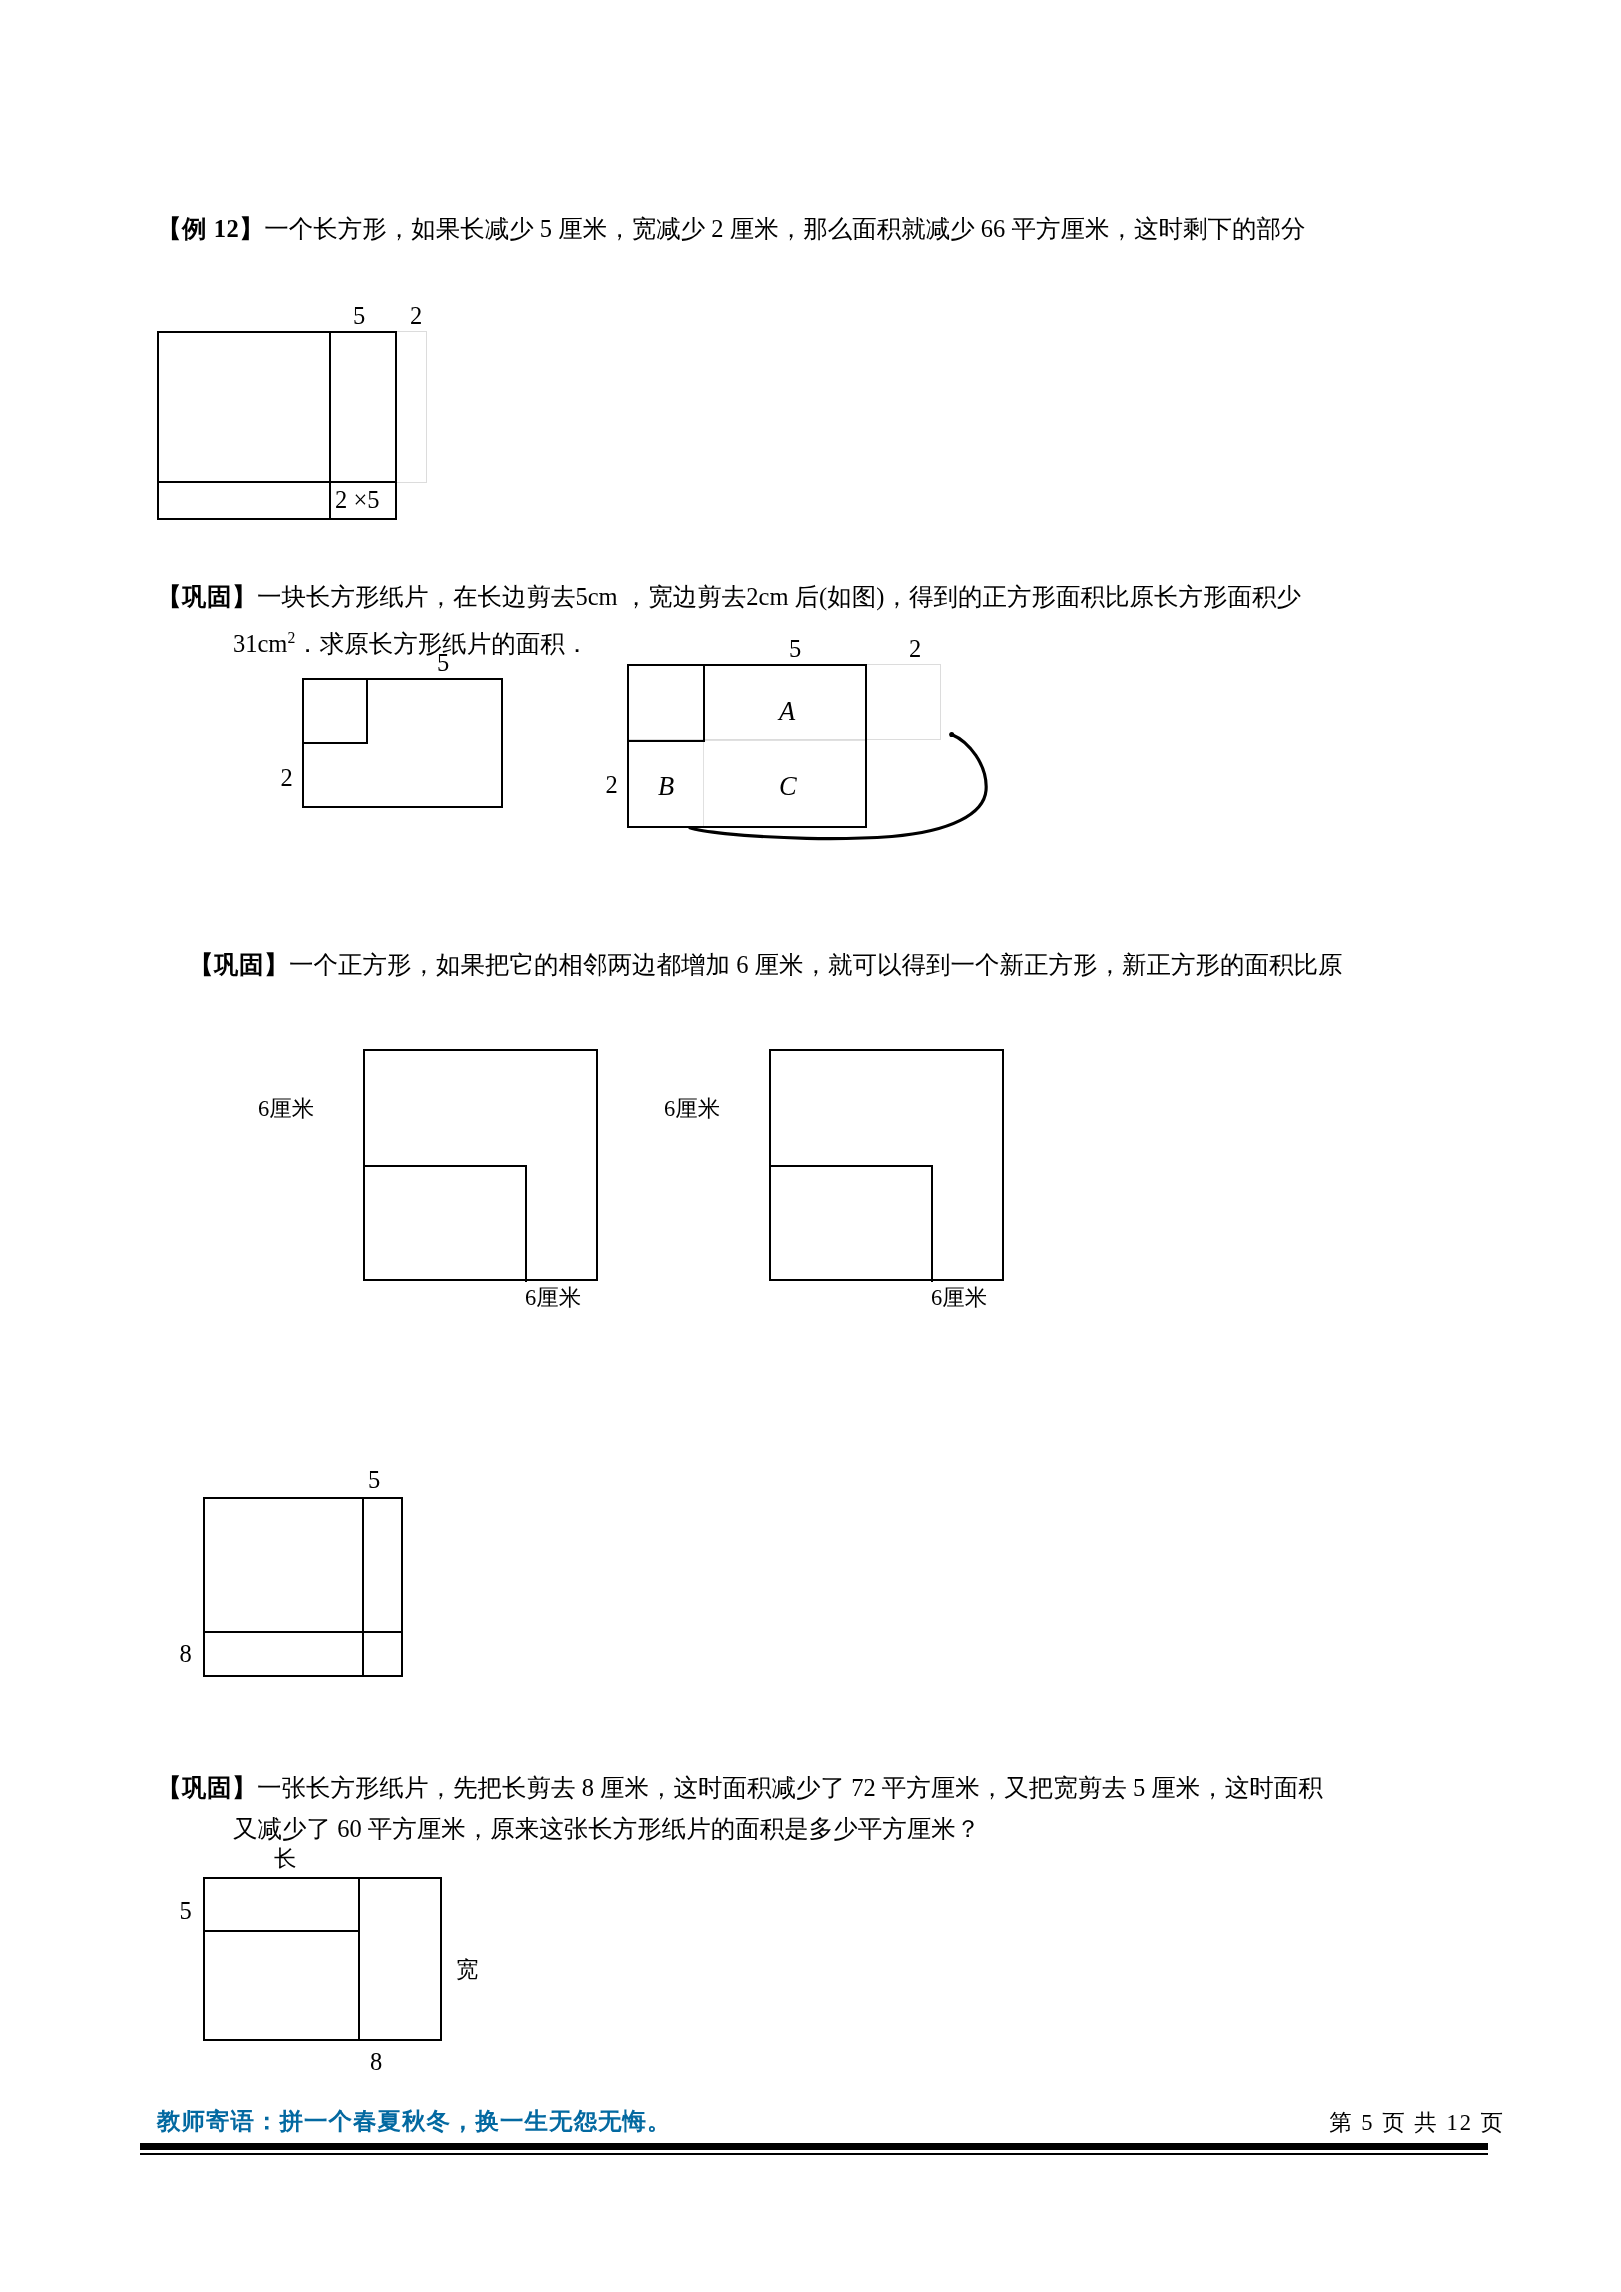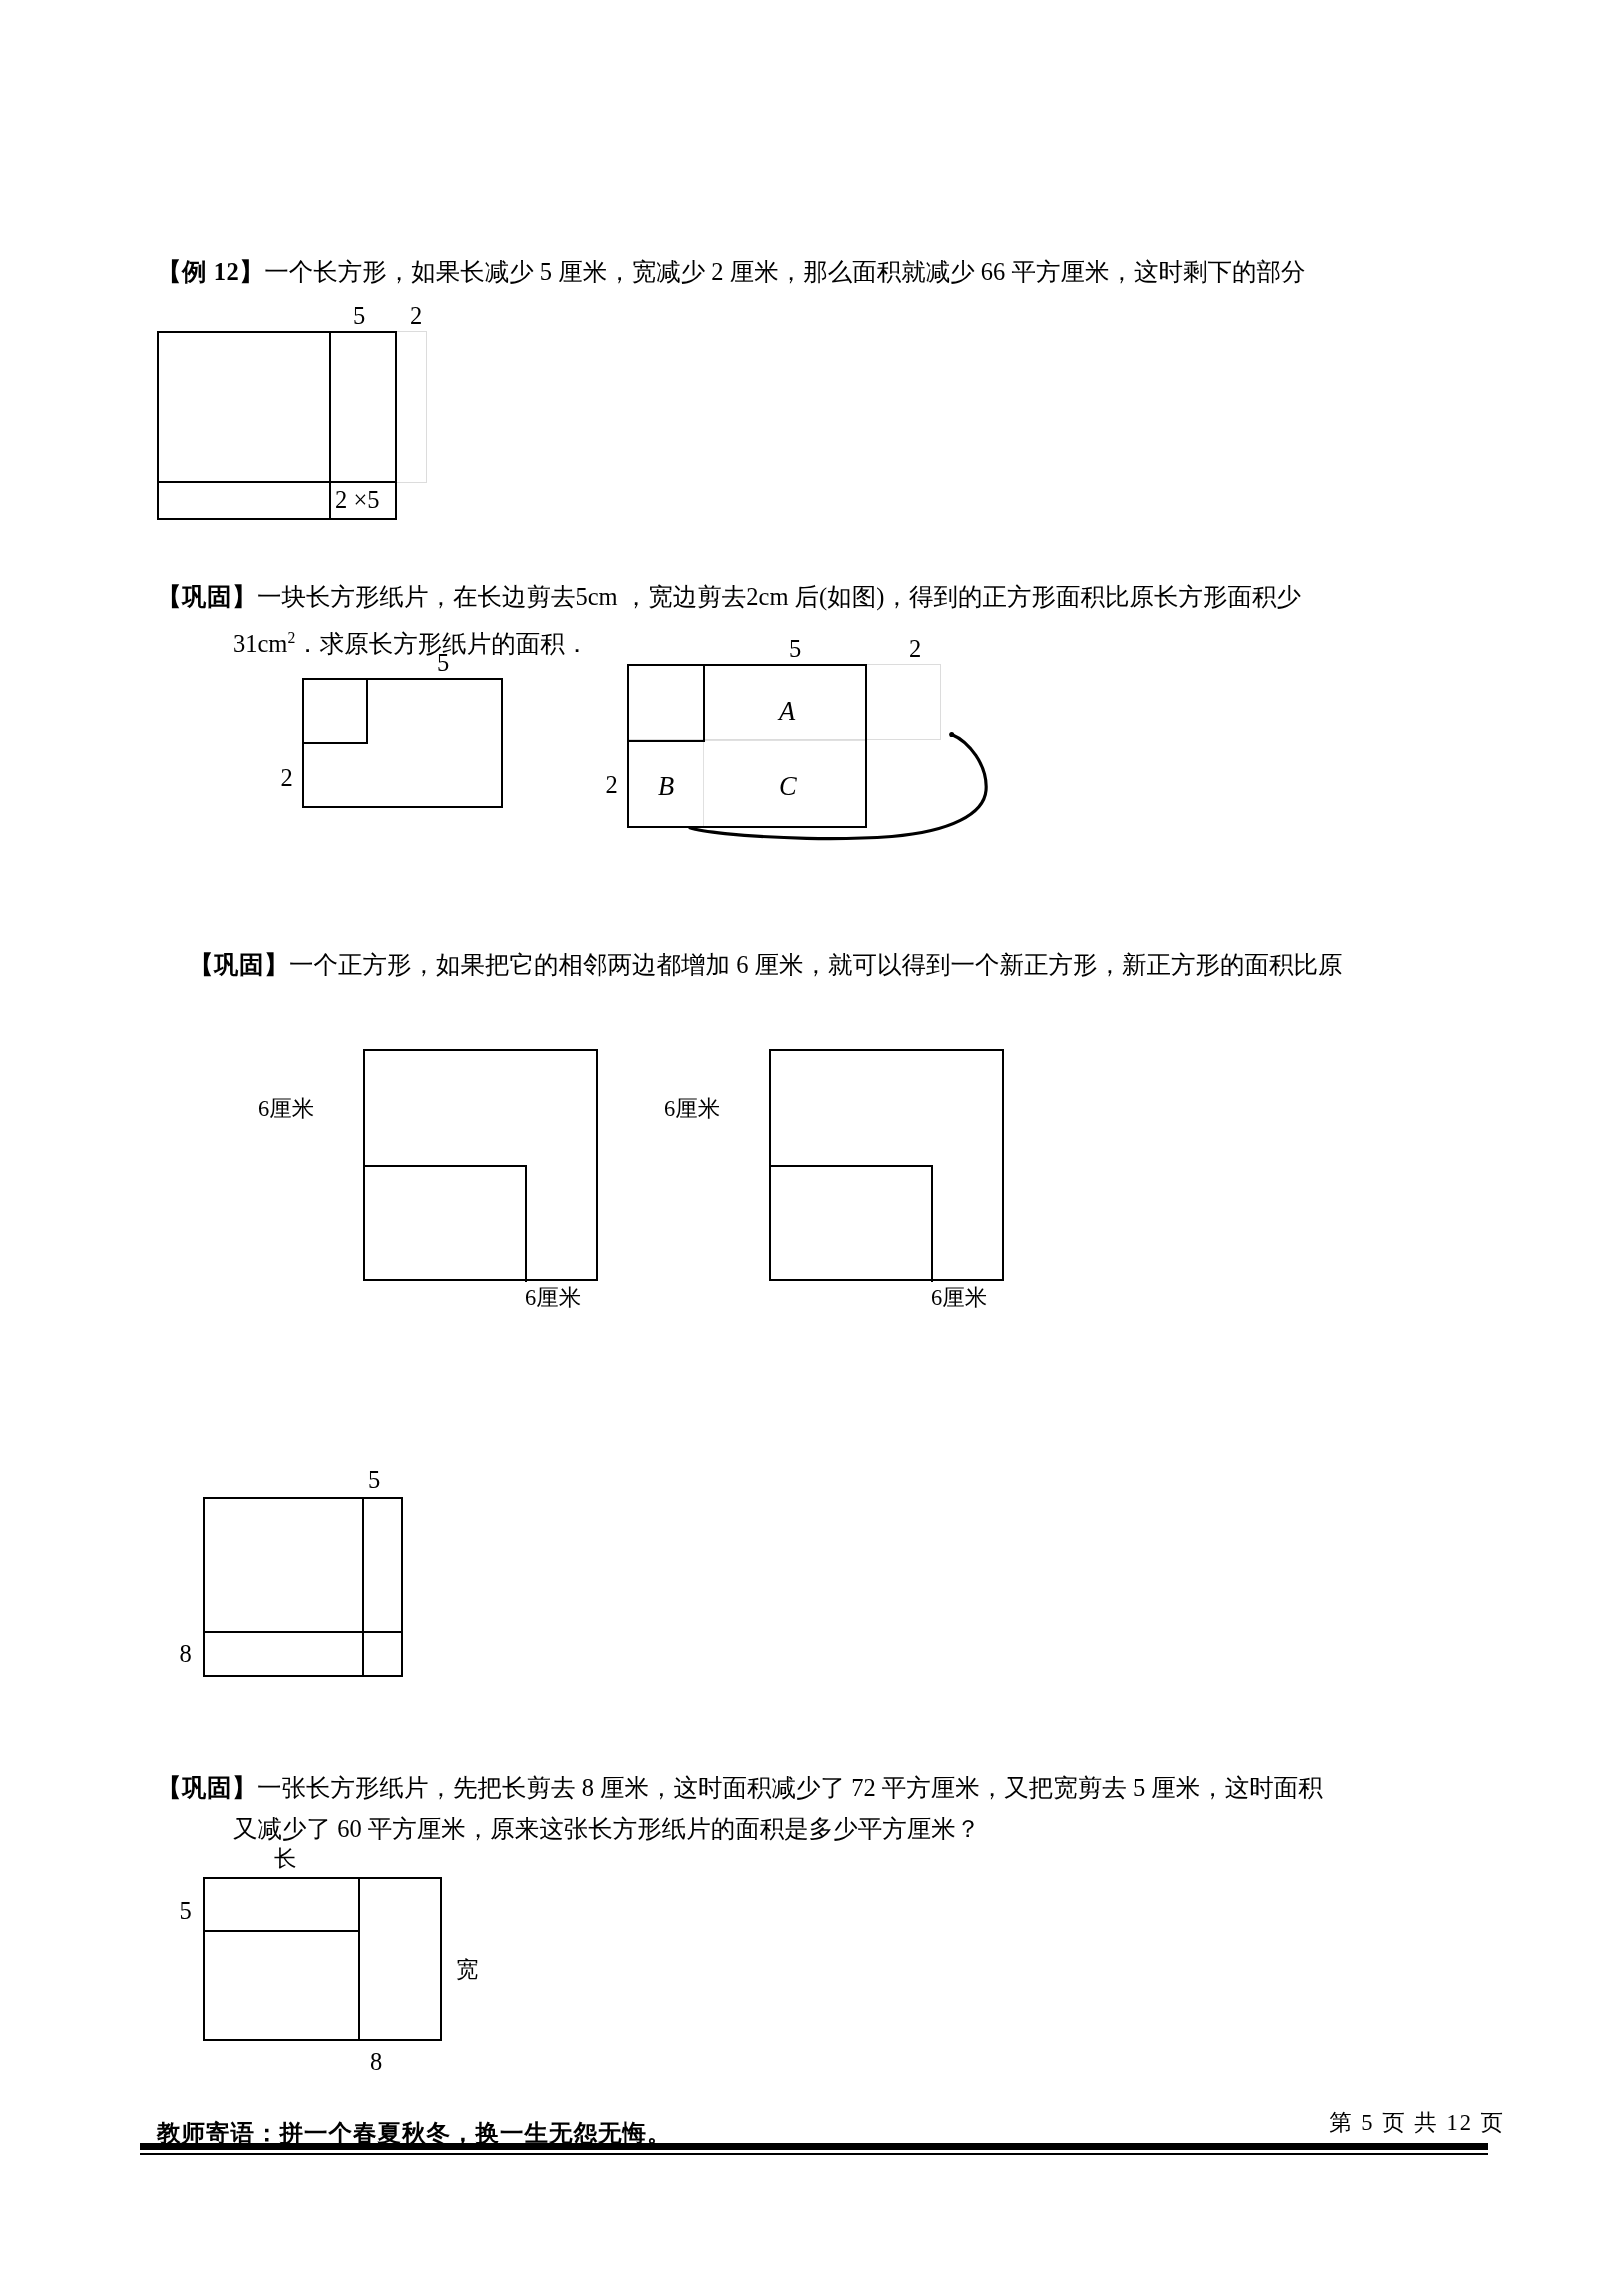--- a/index.html
+++ b/index.html
@@ -103,23 +103,22 @@
   }
 
   
   .footer-text {
     position: absolute;
     left: 157px;
     top: 2105px;
     font-size: 23.5px;
     font-weight: bold;
     font-family: "Liberation Serif", "DejaVu Serif", serif;
-    color: #000000;
+    color: #0369a1;
     letter-spacing: 1px;
-    margin-top: 12px;
   }
   .footer-page {
     position: absolute;
     right: 116px;
     top: 2107px;
     font-size: 22.5px;
     color: #000;
     letter-spacing: 2px;
   }
   .footer-rule-thick {
@@ -137,21 +136,21 @@
     width: 1348px;
     height: 2px;
     background: #000;
   }
 </style>
 </head>
 <body>
 
 <div class="page">
 
-  <div class="problem" style="top:208px;margin-top:43px;">
+  <div class="problem" style="top:208px;">
     <span class="ptag">【例 12】</span><span class="pbody">一个长方形，如果长减少 5 厘米，宽减少 2 厘米，那么面积就减少 66 平方厘米，这时剩下的部分</span>
   </div>
 
   <div class="fig" style="left:157px; top:331px; width:314px; height:186px;">
 
     <div class="boxf" style="left:0px; top:0px; width:270px; height:152px;"></div>
 
     <div class="box" style="left:0px; top:0px; width:240px; height:152px;"></div>
 
     <div class="vline" style="left:172px; top:0px; height:152px;"></div>

